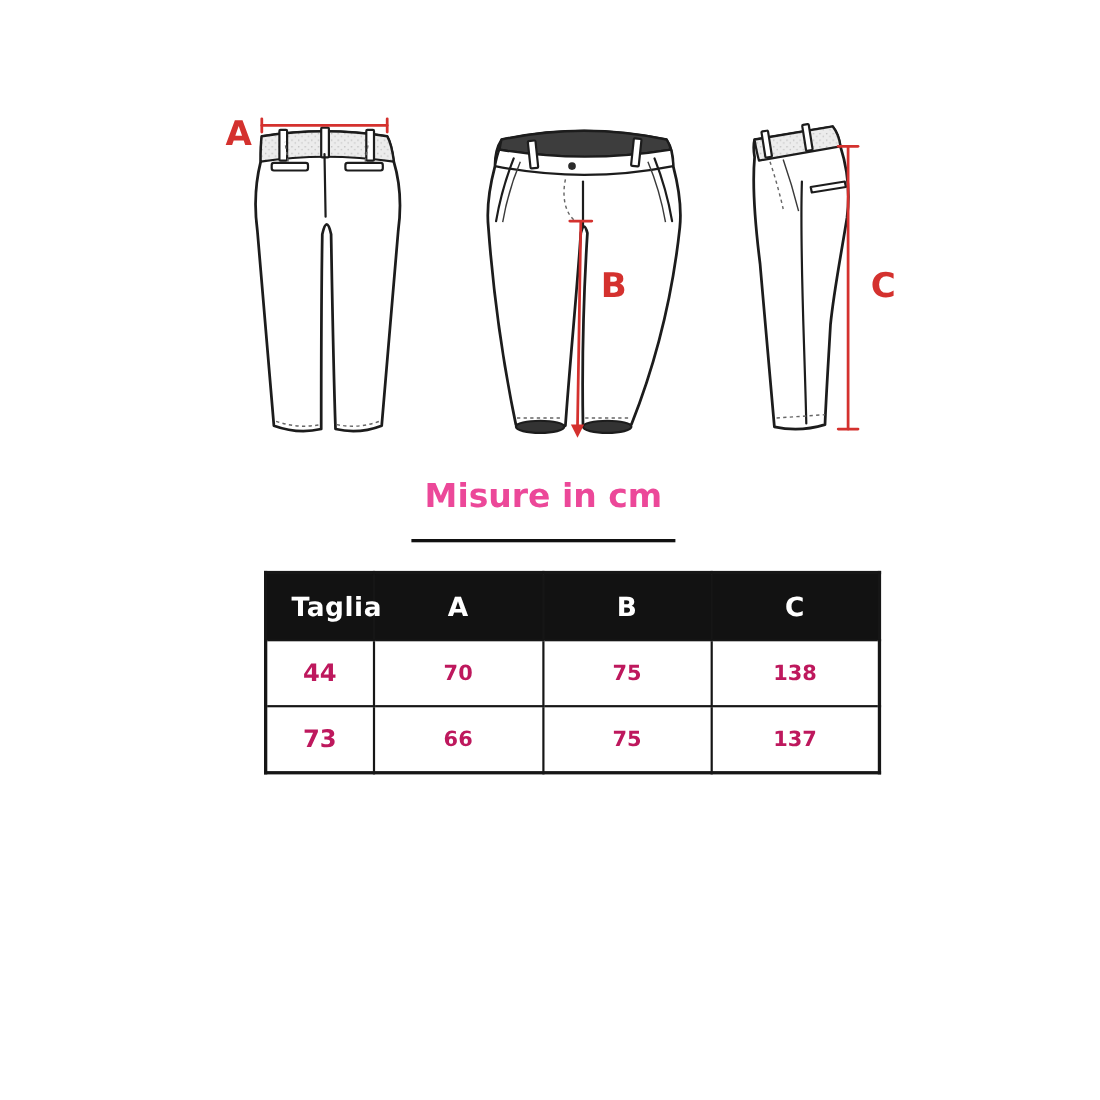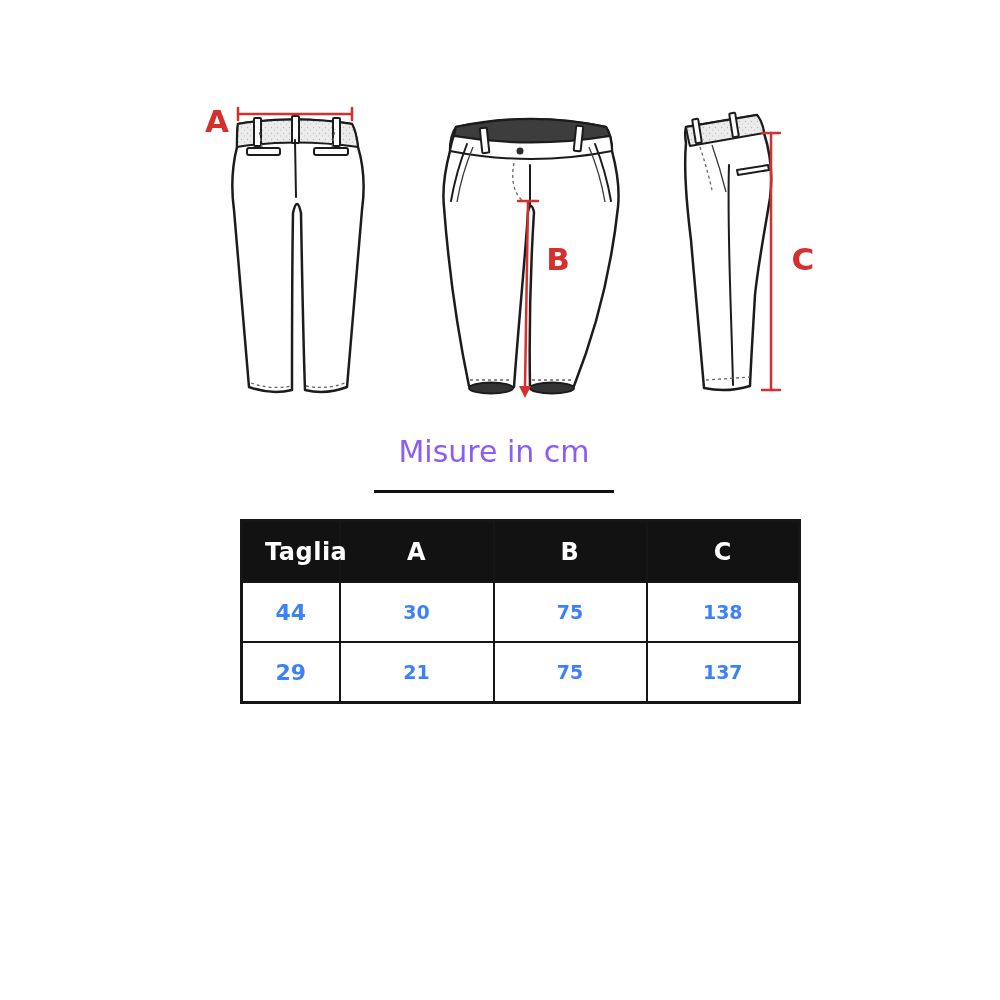--- a/index.html
+++ b/index.html
@@ -19,37 +19,37 @@
   .stitch{fill:none;stroke:#666;stroke-width:1.3;stroke-dasharray:3 3;}
   .red-line{fill:none;stroke:var(--accent-red,#d4312e);stroke-width:2.5;stroke-linecap:round;}
   .red-fill{fill:var(--accent-red,#d4312e);stroke:none;}
   .red-label{
     fill:var(--accent-red,#d4312e);font-family:"DejaVu Sans","Liberation Sans",sans-serif;
     font-weight:bold;font-size:31px;text-anchor:middle;
   }
   
   .title-wrap{position:absolute;left:194px;top:433px;width:600px;text-align:center;}
   .page-title{
-    margin:0;font-size:30px;line-height:38px;font-weight:normal;color:#8b5cf6;letter-spacing:0;
+    margin:0;font-size:30px;line-height:38px;font-weight:bold;color:#ec4899;letter-spacing:0;
   }
   .title-underline{width:240px;height:3px;background:#111;margin:19px auto 0;}
   
   .size-table{
     position:absolute;left:240px;top:519px;width:558px;border-collapse:collapse;
     table-layout:fixed;border:3px solid #161616;
   }
   .size-table th,.size-table td{
     border:2px solid #161616;text-align:center;vertical-align:middle;font-weight:bold;
   }
   .size-table thead th{
     background:var(--table-header-bg,#121212);color:var(--table-header-text,#fff);
     height:57px;font-size:24px;letter-spacing:0.5px;
   }
   .size-table thead th.first{text-align:left;padding-left:22px;}
-  .size-table tbody td{height:56px;font-size:19px;color:#3b82f6;background:#fff;}
+  .size-table tbody td{height:56px;font-size:19px;color:#be185d;background:#fff;}
   .size-table tbody td.size{font-size:22px;}
 </style>
 </head>
 <body>
 
 <div class="canvas">
 
   <svg class="diagram-svg" viewBox="0 0 1000 450">
     <defs>
       <pattern id="stipple" width="6" height="6" patternUnits="userSpaceOnUse">
@@ -173,26 +173,26 @@
       <tr>
         <th class="first">Taglia</th>
         <th>A</th>
         <th>B</th>
         <th>C</th>
       </tr>
     </thead>
     <tbody>
       <tr>
         <td class="size">44</td>
-        <td>30</td>
+        <td>70</td>
         <td>75</td>
         <td>138</td>
       </tr>
       <tr>
-        <td class="size">29</td>
-        <td>21</td>
+        <td class="size">73</td>
+        <td>66</td>
         <td>75</td>
         <td>137</td>
       </tr>
     </tbody>
   </table>
 
 </div>
 
 </body></html>

